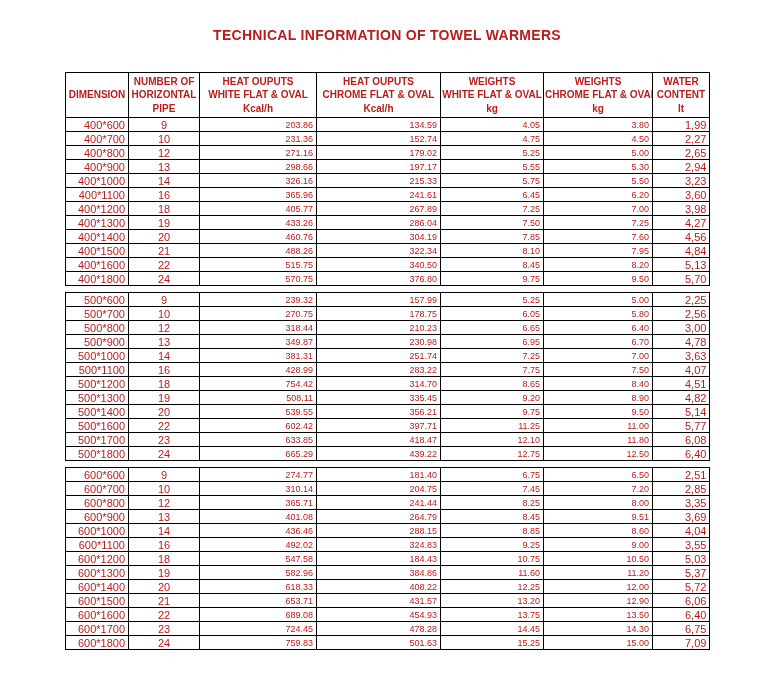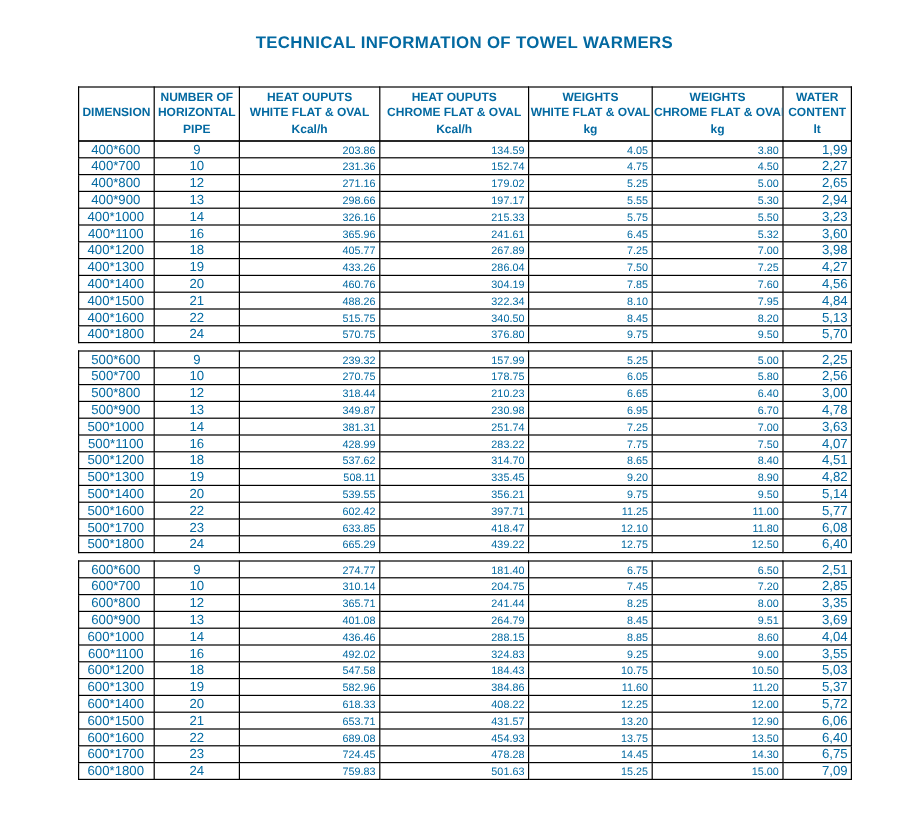--- a/index.html
+++ b/index.html
@@ -1,36 +1,36 @@
 <!DOCTYPE html>
 <html><head>
 <meta charset="utf-8">
 <style>
   html,body { margin:0; padding:0; background:#ffffff; }
   .page {
     position:relative; width:758px; height:678px; background:#ffffff;
-    font-family:"Liberation Sans", sans-serif; color:#0369a1;
+    font-family:"Liberation Sans", sans-serif; color:#b91c1c;
     overflow:hidden;
   }
   .title {
     position:absolute; top:27px; left:65px; width:644px;
     text-align:center; font-weight:bold; font-size:14px; letter-spacing:0.3px;
   }
   .table-area { position:absolute; top:72px; left:65px; width:644px; }
   table { border-collapse:collapse; table-layout:fixed; width:644px; }
   col.c0{width:63px} col.c1{width:71px} col.c2{width:117px}
   col.c3{width:124px} col.c4{width:103px} col.c5{width:109px} col.c6{width:57px}
   th, td { border:1px solid #000000; overflow:hidden; white-space:nowrap; }
   th {
     height:44px; font-size:10px; font-weight:bold; text-align:center;
     vertical-align:middle; padding:0 1px; background:#ffffff;margin-left:32px;
   }
   th div { line-height:13.5px; }
   td { height:13px; font-size:11px; padding:0 3px; vertical-align:middle; }
-  td.col-dimension { text-align:center; padding-left:2px; }
+  td.col-dimension { text-align:right; padding-left:2px; }
   td.col-pipes { text-align:center; }
   td.col-heat_white, td.col-heat_chrome,
   td.col-weight_white, td.col-weight_chrome {
     text-align:right; font-size:9px;
   }
   td.col-water { text-align:right; font-size:11px; padding-right:4px;padding-left:32px; }
   table.block-first { margin-top:-1px; }
   table.block-gap { margin-top:6px; }
 </style>
 </head>
@@ -144,21 +144,21 @@
             <td class="col-weight_white">5.75</td>
             <td class="col-weight_chrome">5.50</td>
             <td class="col-water">3,23</td>
           </tr>
           <tr>
             <td class="col-dimension">400*1100</td>
             <td class="col-pipes">16</td>
             <td class="col-heat_white">365.96</td>
             <td class="col-heat_chrome">241.61</td>
             <td class="col-weight_white">6.45</td>
-            <td class="col-weight_chrome">5.32</td>
+            <td class="col-weight_chrome">6.20</td>
             <td class="col-water">3,60</td>
           </tr>
           <tr>
             <td class="col-dimension">400*1200</td>
             <td class="col-pipes">18</td>
             <td class="col-heat_white">405.77</td>
             <td class="col-heat_chrome">267.89</td>
             <td class="col-weight_white">7.25</td>
             <td class="col-weight_chrome">7.00</td>
             <td class="col-water">3,98</td>
@@ -272,21 +272,21 @@
             <td class="col-pipes">16</td>
             <td class="col-heat_white">428.99</td>
             <td class="col-heat_chrome">283.22</td>
             <td class="col-weight_white">7.75</td>
             <td class="col-weight_chrome">7.50</td>
             <td class="col-water">4,07</td>
           </tr>
           <tr>
             <td class="col-dimension">500*1200</td>
             <td class="col-pipes">18</td>
-            <td class="col-heat_white">537.62</td>
+            <td class="col-heat_white">754.42</td>
             <td class="col-heat_chrome">314.70</td>
             <td class="col-weight_white">8.65</td>
             <td class="col-weight_chrome">8.40</td>
             <td class="col-water">4,51</td>
           </tr>
           <tr>
             <td class="col-dimension">500*1300</td>
             <td class="col-pipes">19</td>
             <td class="col-heat_white">508.11</td>
             <td class="col-heat_chrome">335.45</td>

